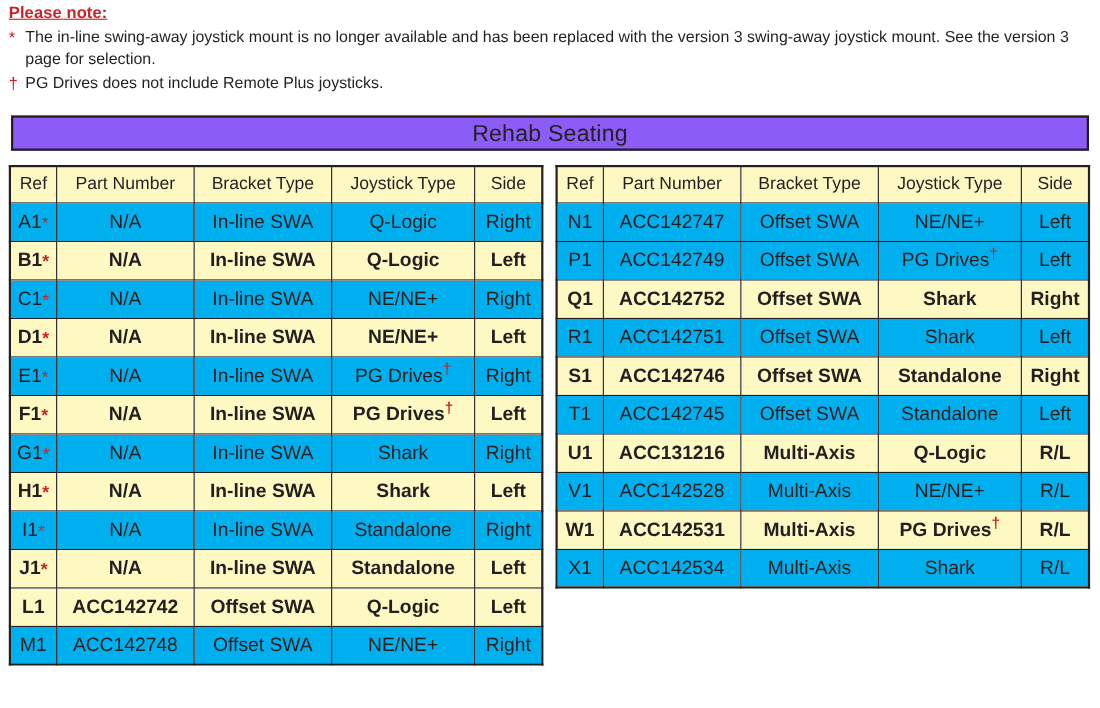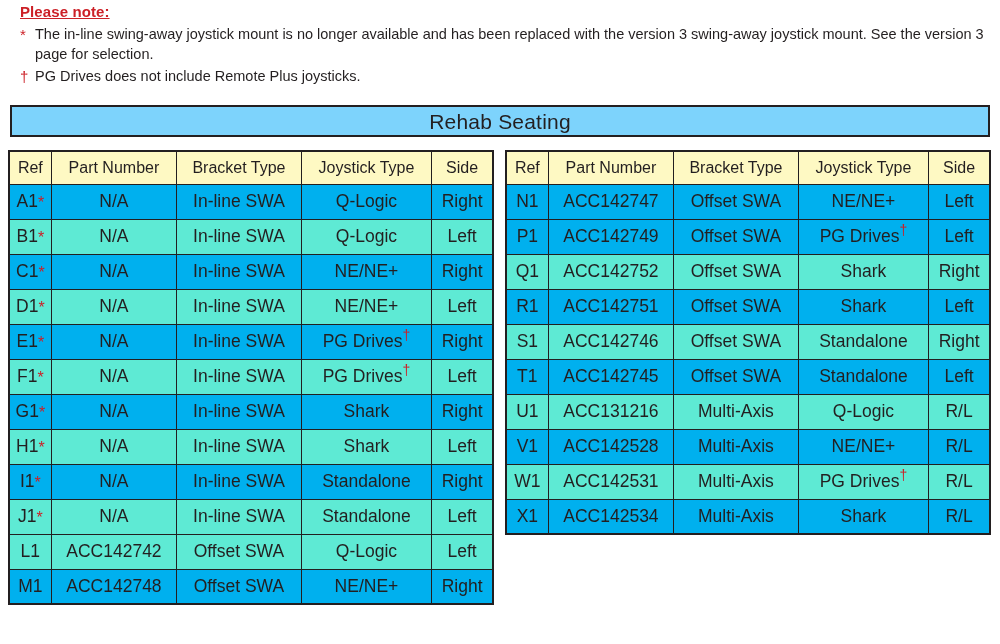--- a/index.html
+++ b/index.html
@@ -15,21 +15,20 @@
     overflow: hidden;
     position: relative;
   }
 
   
   #notes-block {
     position: absolute;
     left: 8px;
     top: 2px;
     width: 975px;
-    margin-left: 12px;
   }
   #notes-heading {
     color: #cc2027;
     font-weight: bold;
     font-size: 15px;
     text-decoration: underline;
     line-height: 20px;
     margin: 0 0 3px 0;
     letter-spacing: 0.1px;
   }
@@ -53,21 +52,21 @@
   }
 
   
   #title-bar {
     position: absolute;
     left: 10px;
     top: 105px;
     width: 980px;
     height: 32px;
     box-sizing: border-box;
-    background: #7dd3fc;
+    background: #8b5cf6;
     border: 2px solid #231f20;
     display: flex;
     align-items: center;
     justify-content: center;
   }
   #title-bar-text {
     font-size: 21px;
     line-height: 21px;
     color: #231f20;
     letter-spacing: 0.2px;
@@ -102,21 +101,22 @@
   .parts-table th {
     background: #fef9c3;
     font-weight: normal;
     height: 33px;
     font-size: 16px;
   }
   .parts-table tbody tr.row-alt td {
     background: #00b0ee;
   }
   .parts-table tbody tr.row-plain td {
-    background: #5eead4;
+    background: #fef9c3;
+    font-weight: bold;
   }
 
   
   .col-ref      { width: 42px;  }
   .col-part     { width: 125px; }
   .col-bracket  { width: 124px; }
   .col-joystick { width: 130px; }
   .col-side     { width: 61px;  }
 
   .mark {

